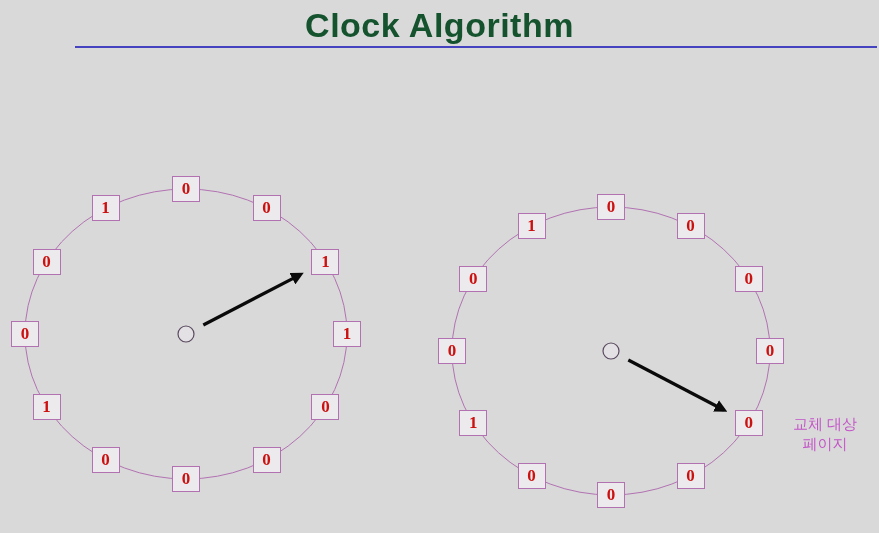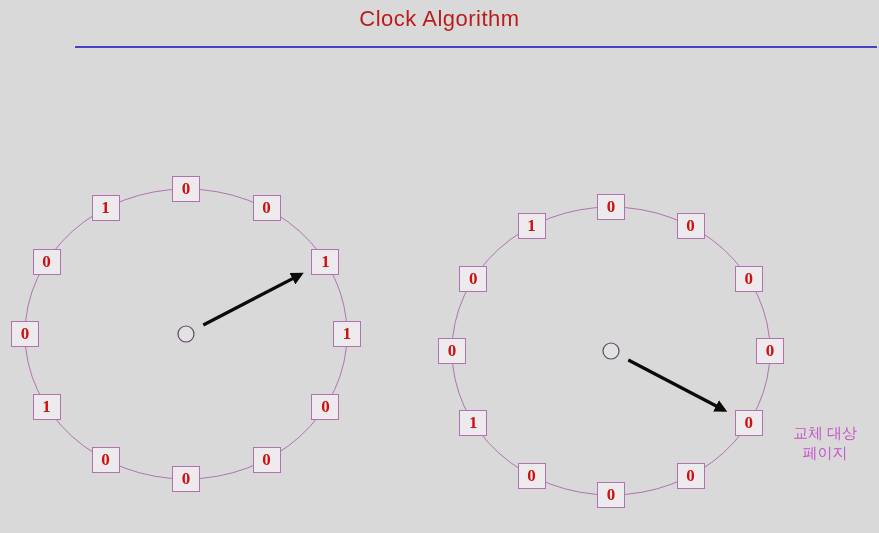--- a/index.html
+++ b/index.html
@@ -3,37 +3,37 @@
 <meta charset="utf-8">
 <style>
   html,body{margin:0;padding:0}
   body{
     width:879px;height:533px;position:relative;overflow:hidden;
     background:#d9d9d9;
     font-family:"Liberation Sans",sans-serif;
   }
   .title{
     position:absolute;top:6px;left:0;width:100%;margin:0;
-    text-align:center;font-size:22px;font-weight:normal;letter-spacing:.5px;
-    color:#b91c1c;
+    text-align:center;font-size:34px;font-weight:bold;letter-spacing:.5px;
+    color:#14532d;
   }
   .rule{
     position:absolute;top:46px;left:75px;right:2px;height:2px;
     background:#4543c0;
   }
   svg.layer{position:absolute;left:0;top:0;}
   .value-box{
     position:absolute;width:28px;height:26px;box-sizing:border-box;
     border:1px solid #b272b2;background:#eceaec;
     color:#cc1111;font-family:"Liberation Serif",serif;font-weight:bold;font-size:17px;
     display:flex;align-items:center;justify-content:center;
   }
   .clock-label{
     position:absolute;left:779px;top:414px;width:92px;
-    color:#c455c8;font-size:15px;line-height:20px;text-align:center;margin-top:9px;
+    color:#c455c8;font-size:15px;line-height:20px;text-align:center;
   }
 </style>
 </head>
 <body>
 
 <h1 class="title">Clock Algorithm</h1>
 <div class="rule"></div>
 
 <svg class="layer" width="879" height="533">
   <defs>

